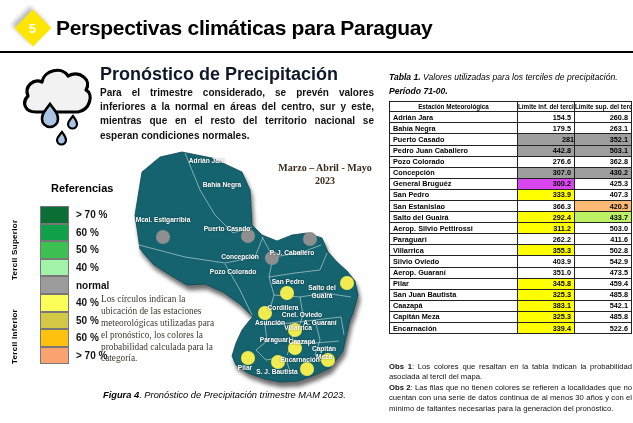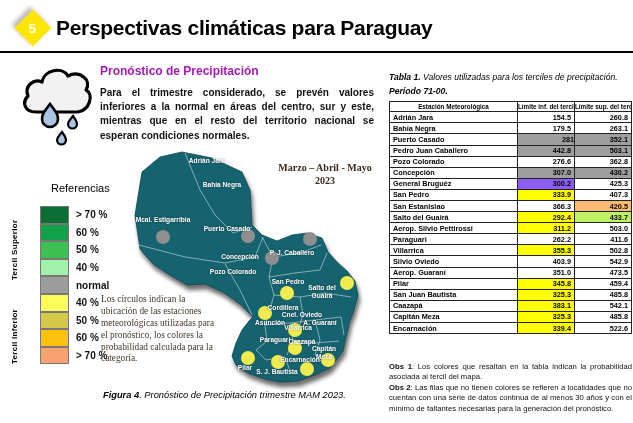--- a/index.html
+++ b/index.html
@@ -10,31 +10,31 @@
   
   .hdr-rule { position:absolute; left:0; top:51px; width:633px; border-top:2px solid #000; }
   .badge-wrap { position:absolute; left:14px; top:10px; width:36px; height:36px; }
   .badge-shadow { position:absolute; left:3px; top:2px; width:26px; height:26px; background:#bbb; transform:rotate(45deg); filter:blur(2px); }
   .badge { position:absolute; left:6px; top:5px; width:26px; height:26px; background:#ffe600; transform:rotate(45deg); display:flex; align-items:center; justify-content:center; }
   .badge span { transform:rotate(-45deg); color:#fff; font-weight:bold; font-size:13px; }
   .page-title { position:absolute; left:56px; top:16px; font-size:21px; font-weight:bold; color:#000; letter-spacing:-0.3px; }
 
   
   .cloud { position:absolute; left:16px; top:60px; }
-  .ref-label { position:absolute; left:18px; top:182px; font-size:11px; font-weight:normal;padding-left:33px; }
+  .ref-label { position:absolute; left:18px; top:182px; font-size:11px; font-weight:bold;padding-left:33px; }
   .legend { position:absolute; left:40px; top:206px; }
   .legend-row { display:flex; align-items:center; height:17.6px; }
   .legend-swatch { width:29px; height:17.6px; border:0.5px solid #777; }
   .legend-text { margin-left:7px; font-size:10px; font-weight:bold; color:#111; white-space:nowrap; }
   .tercil { position:absolute; left:10px; font-size:8px; font-weight:bold; writing-mode:vertical-rl; transform:rotate(180deg); letter-spacing:0.3px; }
   .tercil-sup { top:208px; height:72px; }
   .tercil-inf { top:292px; height:72px; }
 
   
-  .fc-title { position:absolute; left:100px; top:64px; font-size:12px; font-weight:bold; color:#a21caf; }
+  .fc-title { position:absolute; left:100px; top:64px; font-size:18px; font-weight:bold; color:#0f172a; }
   .fc-body { position:absolute; left:100px; top:86px; width:274px; font-size:10px; font-weight:bold; text-align:justify; line-height:1.42; color:#111; }
   .period { position:absolute; left:278px; top:162px; width:94px; text-align:center; font-family:"Liberation Serif", serif; font-size:10px; font-weight:bold; color:#3b2b1b; line-height:1.25; }
   .circles-note { position:absolute; left:101px; top:294px; width:114px; font-family:"Liberation Serif", serif; font-size:9.3px; color:#42382c; line-height:1.28; }
   .fig-caption { position:absolute; left:103px; top:390px; font-size:9.3px; font-style:italic; color:#000; }
   .fig-caption b { font-weight:bold; }
 
   
   .map { position:absolute; left:115px; top:145px; width:250px; height:255px; }
   .map svg { position:absolute; left:0; top:0; filter:drop-shadow(2px 5px 2px rgba(60,60,60,0.75)); }
   .map-label { position:absolute; transform:translate(-50%,-50%); color:#fff; font-size:6.6px; font-weight:bold; white-space:pre-line; text-align:center; line-height:1.15; text-shadow:0 0 2px rgba(0,0,0,0.55); z-index:3; }
@@ -285,21 +285,21 @@
         </tr>
 
         <tr>
           <td class="cell-name">Concepción</td>
           <td class="cell-val" style="background-color: rgb(158, 158, 158);">307.0</td>
           <td class="cell-val" style="background-color: rgb(158, 158, 158);">430.2</td>
         </tr>
 
         <tr>
           <td class="cell-name">General Bruguéz</td>
-          <td class="cell-val" style="background-color: #8b5cf6;">300.2</td>
+          <td class="cell-val" style="background-color: #d946ef;">300.2</td>
           <td class="cell-val" style="background-color: rgb(255, 255, 255);">425.3</td>
         </tr>
 
         <tr>
           <td class="cell-name">San Pedro</td>
           <td class="cell-val" style="background-color: rgb(255, 255, 0);">333.9</td>
           <td class="cell-val" style="background-color: rgb(255, 255, 255);">407.3</td>
         </tr>
 
         <tr>

